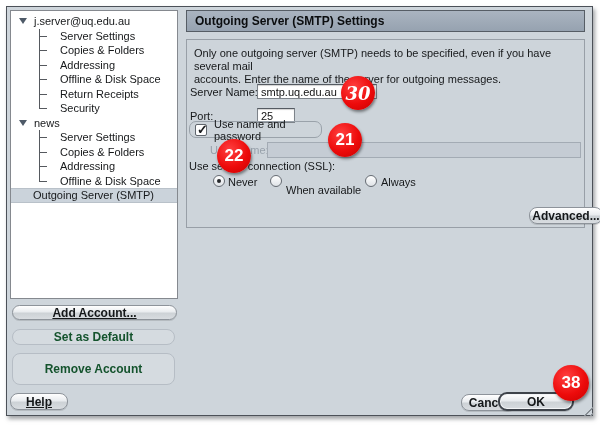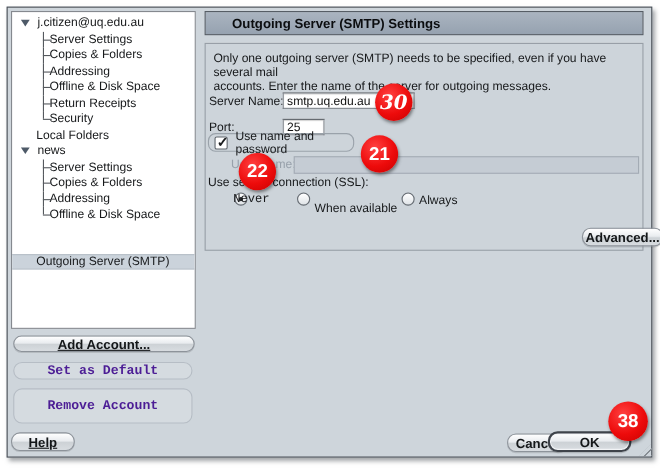--- a/index.html
+++ b/index.html
@@ -24,42 +24,41 @@
     background:#fff; border:1px solid #85898f; z-index:10;
     padding-top:3px; overflow:hidden;
   }
   .row { position:relative; height:14.5px; line-height:14.5px; white-space:nowrap; }
   .row-account { padding-left:23px; }
   .tri {
     position:absolute; left:8px; top:4px; width:0; height:0;
     border-left:4.5px solid transparent; border-right:4.5px solid transparent;
     border-top:6px solid #4e5a68;
   }
-  .row-child { padding-left:34px; }
+  .row-child { padding-left:49px; }
   .row-child::before {
     content:""; position:absolute; left:28px; top:0; bottom:0;
     border-left:1px solid #55595e;
   }
   .row-child.last::before { bottom:50%; }
   .row-child::after {
     content:""; position:absolute; left:28px; top:50%; width:8px;
     border-top:1px solid #55595e;
   }
   .row-top { padding-left:22px; }
   .row-selected {
     padding-left:22px; background:#cbd3db;
     box-shadow:inset 0 1px 0 #b9c1c9, inset 0 -1px 0 #b9c1c9;
-    margin-top:28px;
   }
 
   
   .panel-titlebar {
     left:186px; top:10px; width:399px; height:22px; z-index:10;
     background:linear-gradient(180deg,#aab4c0,#96a2b0);
-    border:1px solid #565d65; line-height:20px; padding-left:24px;
+    border:1px solid #565d65; line-height:20px; padding-left:8px;
     font-weight:bold; font-size:12px; color:#0b0d0f;
   }
   .groupbox {
     left:186px; top:39px; width:399px; height:189px; z-index:9;
     background:#cdd4da; border:1px solid #989fa7;
   }
   .desc { z-index:11; line-height:13px; }
 
   .label { z-index:11; }
   .label-disabled { color:#98a1ab; }
@@ -98,21 +97,21 @@
 
   
   .btn {
     z-index:11; display:flex; align-items:center; justify-content:center;
     background:linear-gradient(180deg,#ffffff 0%,#e9ecef 45%,#cdd2d6 55%,#d8dce0 100%);
     border:1px solid #8d939a; border-radius:8px;
     font-family:"Liberation Sans", sans-serif; font-weight:bold; font-size:12px; color:#141719;
     box-shadow:0 1px 0 rgba(0,0,0,.12);
   }
   .btn-disabled {
-    background:#d5dbe0; color:#4c1d95; border-color:#b6bdc5; box-shadow:none;font-family:Liberation Mono, monospace;
+    background:#d5dbe0; color:#14532d; border-color:#b6bdc5; box-shadow:none;
   }
   .btn-default {
     border:2px solid #3e434a; border-radius:9px;
     box-shadow:inset 0 0 0 1px #f2f4f6, 0 1px 0 rgba(0,0,0,.15);
   }
 
   
   .badge {
     position:absolute; width:34px; height:34px; border-radius:50%; z-index:30;
     background:radial-gradient(circle at 38% 32%, #ff4040 0%, #ed0b0b 55%, #c70000 100%);
@@ -131,29 +130,28 @@
 </head>
 <body>
 
 <div class="page">
 
   <div class="abs dialog"></div>
 
   <div class="abs listbox">
     <div class="row row-account">
       <span class="tri"></span>
-      <span>j.citizen@uq.edu.au</span>
+      <span>j.server@uq.edu.au</span>
     </div>
     <div class="row row-child"><span>Server Settings</span></div>
     <div class="row row-child"><span>Copies &amp; Folders</span></div>
     <div class="row row-child"><span>Addressing</span></div>
     <div class="row row-child"><span>Offline &amp; Disk Space</span></div>
     <div class="row row-child"><span>Return Receipts</span></div>
     <div class="row row-child last"><span>Security</span></div>
-    <div class="row row-top"><span>Local Folders</span></div>
     <div class="row row-account">
       <span class="tri"></span>
       <span>news</span>
     </div>
     <div class="row row-child"><span>Server Settings</span></div>
     <div class="row row-child"><span>Copies &amp; Folders</span></div>
     <div class="row row-child"><span>Addressing</span></div>
     <div class="row row-child last"><span>Offline &amp; Disk Space</span></div>
     <div class="row row-selected"><span>Outgoing Server (SMTP)</span></div>
   </div>
@@ -182,21 +180,21 @@
     </span>
     <span class="chk-label">Use name and password</span>
   </div>
 
   <div class="abs label label-disabled" style="left:210px; top:144px;">User Name:</div>
   <input class="abs field field-disabled" style="left: 267px; top: 142px; width: 314px; height: 16px;" value="">
 
   <div class="abs label" style="left:189px; top:160px;">Use secure connection (SSL):</div>
 
   <span class="radio selected" style="left:213px; top:175px;"></span>
-  <div class="abs label" style="left:212px; top:176px;font-family:Liberation Mono, monospace;">Never</div>
+  <div class="abs label" style="left:228px; top:176px;">Never</div>
   <span class="radio" style="left:270px; top:175px;"></span>
   <div class="abs label" style="left:286px; top:184px;">When available</div>
   <span class="radio" style="left:365px; top:175px;"></span>
   <div class="abs label" style="left:381px; top:176px;">Always</div>
 
   <button class="abs btn" style="left:529px; top:207px; width:74px; height:17px;">Advanced...</button>
 
   <button class="abs btn" style="left:10px; top:393px; width:58px; height:17px;text-decoration:underline;">Help</button>
   <button class="abs btn" style="left:461px; top:394px; width:55px; height:17px;">Cancel</button>
   <button class="abs btn btn-default" style="left:498px; top:392px; width:76px; height:19px;">OK</button>

